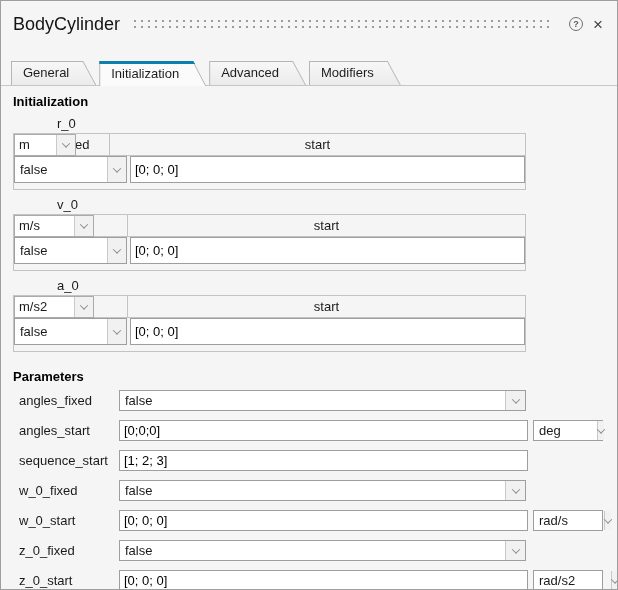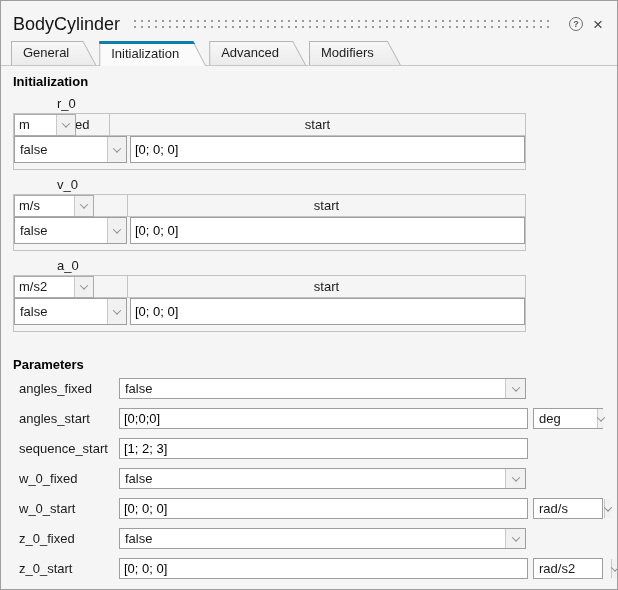--- a/index.html
+++ b/index.html
@@ -53,20 +53,21 @@
     color: #5a5a5a;
   }
   .close-x { font-size: 17px; color: #444; line-height: 1; }
   
   .tabbar {
     display: flex;
     align-items: flex-end;
     padding: 3px 0 0 10px;
     border-bottom: 1px solid #c6c6c6;
     height: 27px;
+    margin-top: 20px;
   }
   .tab { position: relative; height: 24px; margin-right: 3px; cursor: pointer; }
   .tab-border {
     position: absolute; inset: 0;
     clip-path: polygon(0 0, calc(100% - 13px) 0, 100% 100%, 0 100%);
     background: #b5b5b5;
   }
   .tab-fill {
     position: absolute; left: 1px; top: 1px; right: 1px; bottom: 0;
     clip-path: polygon(0 0, calc(100% - 12.5px) 0, 100% 100%, 0 100%);
@@ -332,21 +333,21 @@
           <span class="combo-text">false</span>
           <span class="arrow-box">
               <span class="chev"></span>
             </span>
         </div>
         <input class="editor-input" value="[0; 0; 0]" style="">
       </div>
       <div class="ptable-strip"></div>
     </div>
 
-    <div class="sec-heading" style="margin-top:25px">Parameters</div>
+    <div class="sec-heading" style="margin-top:17px">Parameters</div>
 
     <div class="param-rows">
 
       <div class="param-row">
         <span class="param-label">angles_fixed</span>
         <div class="param-combo">
           <span class="combo-text">false</span>
           <span class="arrow-box">
               <span class="chev"></span>
             </span>

